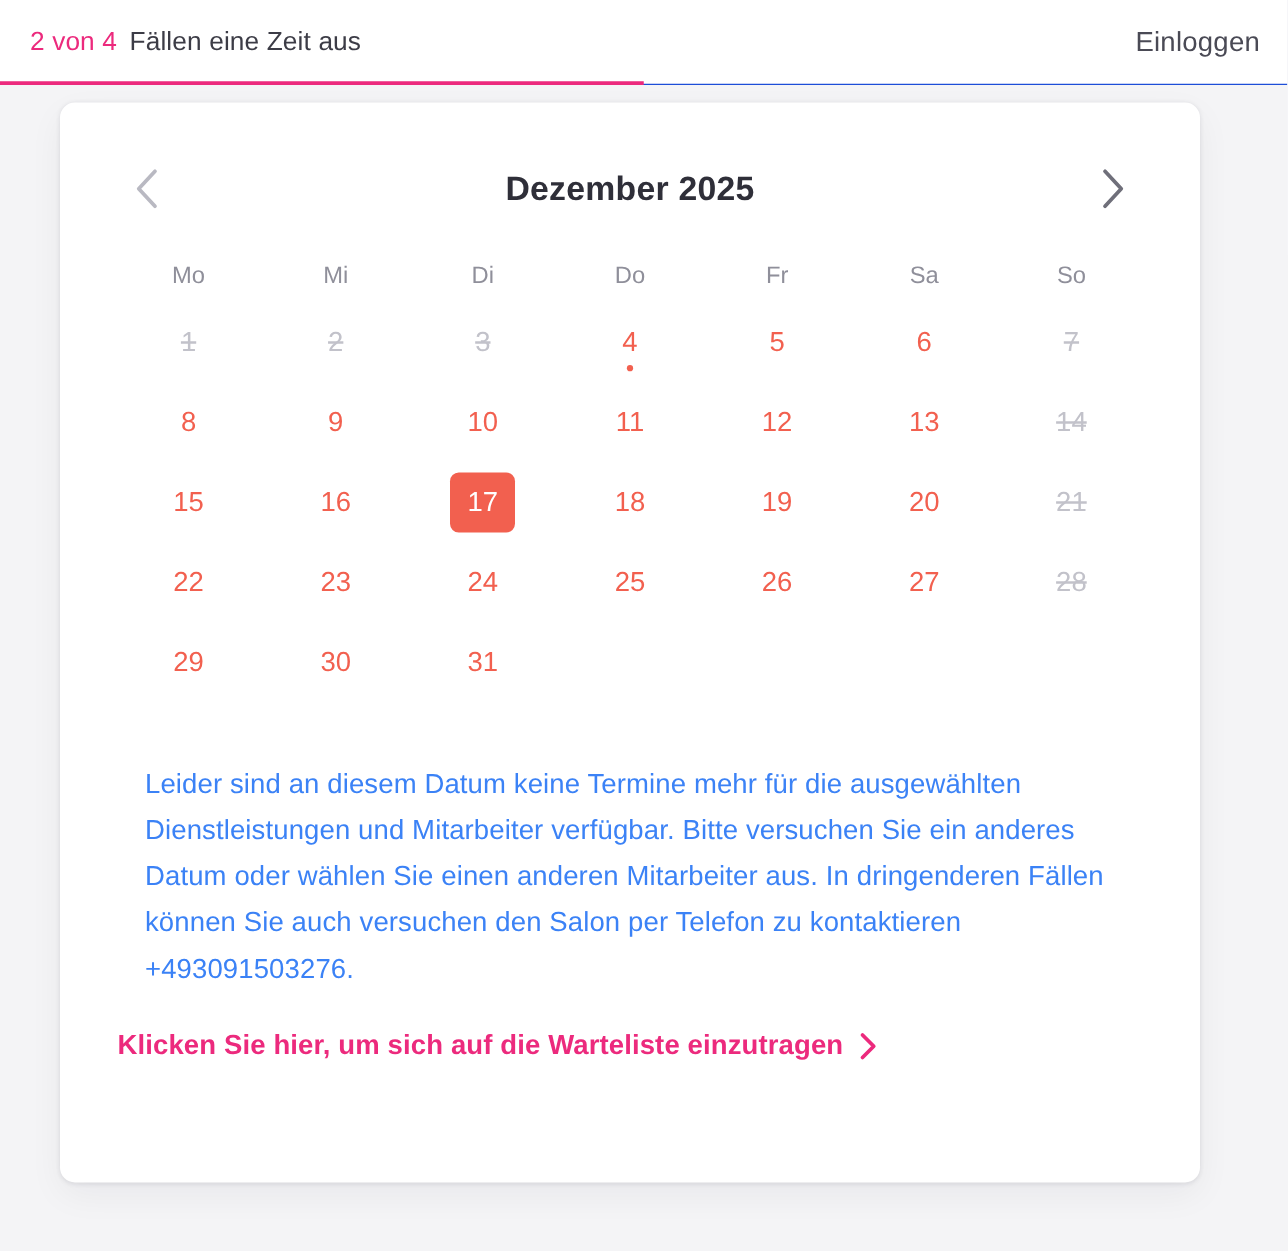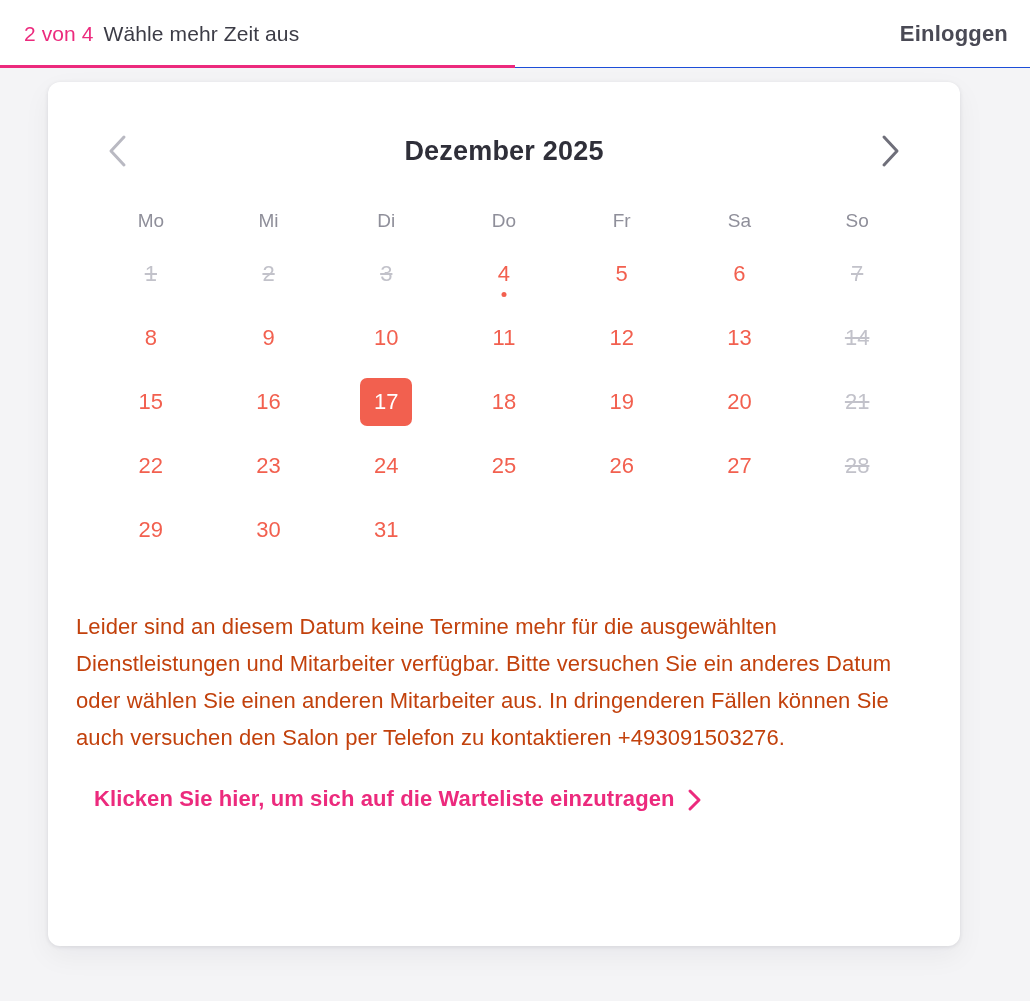--- a/index.html
+++ b/index.html
@@ -41,21 +41,20 @@
     color: #3c3c46;
     font-size: 21px;
     letter-spacing: .1px;
   }
   .login-link {
     margin-left: auto;
     color: #4a4a55;
     font-size: 22px;
     letter-spacing: .2px;
     cursor: pointer;
-    font-weight: bold;
   }
   .progress-track {
     position: absolute;
     left: 0; bottom: -1px;
     width: 1030px;
     height: 3px;
     background: transparent;
   }
   .progress-fill {
     height: 3px;
@@ -149,22 +148,22 @@
     left: 50%;
     transform: translateX(-50%);
     width: 5px; height: 5px;
     border-radius: 50%;
     background: #f2604f;
   }
   .day-box.empty { cursor: default; }
 
   
   .message {
-    padding: 46px 46px 0 28px;
-    color: #c2410c;
+    padding: 46px 46px 0 68px;
+    color: #3b82f6;
     font-size: 22px;
     line-height: 37px;
     letter-spacing: .1px;
   }
   .waitlist {
     padding: 30px 46px 0 46px;
     display: flex;
     align-items: flex-end;
     gap: 12px;
     color: #ec2a7d;
@@ -176,21 +175,21 @@
   .waitlist svg { display: block; }
 </style>
 </head>
 <body>
 
 <div id="app">
 
   <div class="header">
     <div class="step-wrap">
       <span class="step-count">2 von 4</span>
-      <span class="step-title">Wähle mehr Zeit aus</span>
+      <span class="step-title">Fällen eine Zeit aus</span>
     </div>
     <div class="login-link">Einloggen</div>
     <div class="progress-track">
       <div class="progress-fill" style="width: 50%;"></div>
     </div>
   </div>
 
   <div class="card">
 
     <div class="month-nav">

